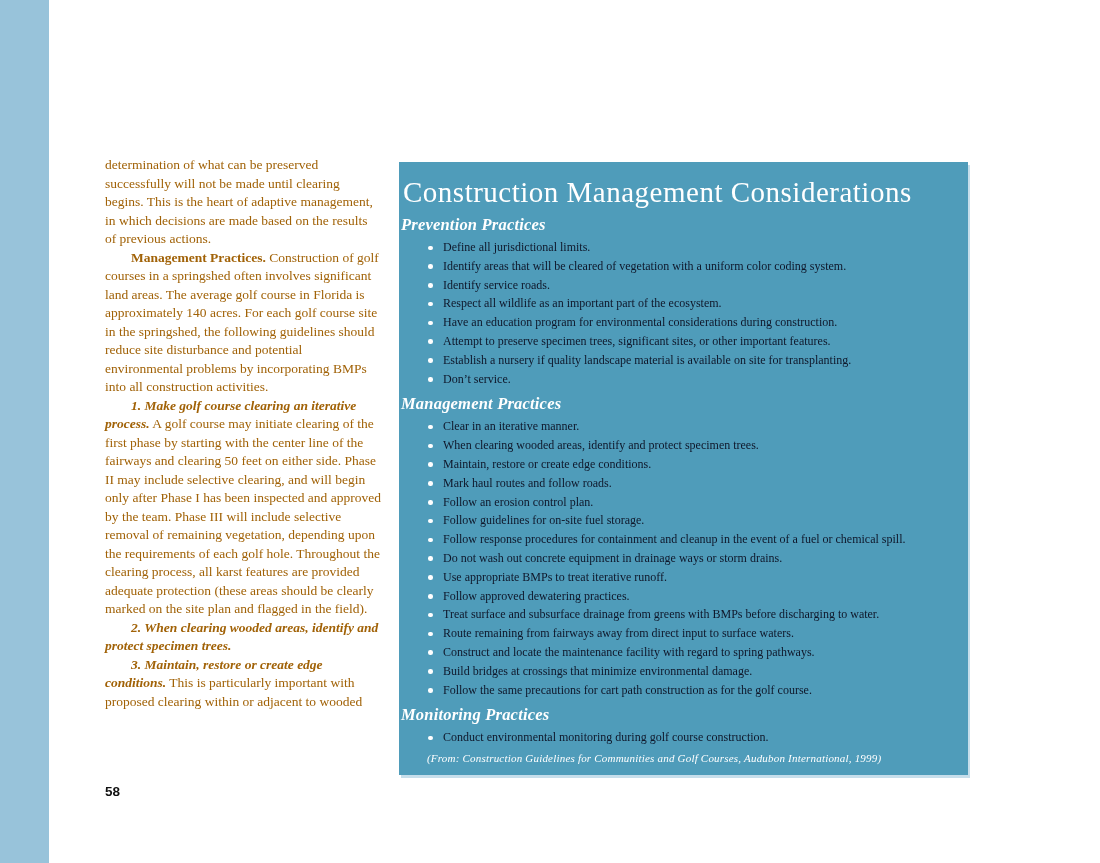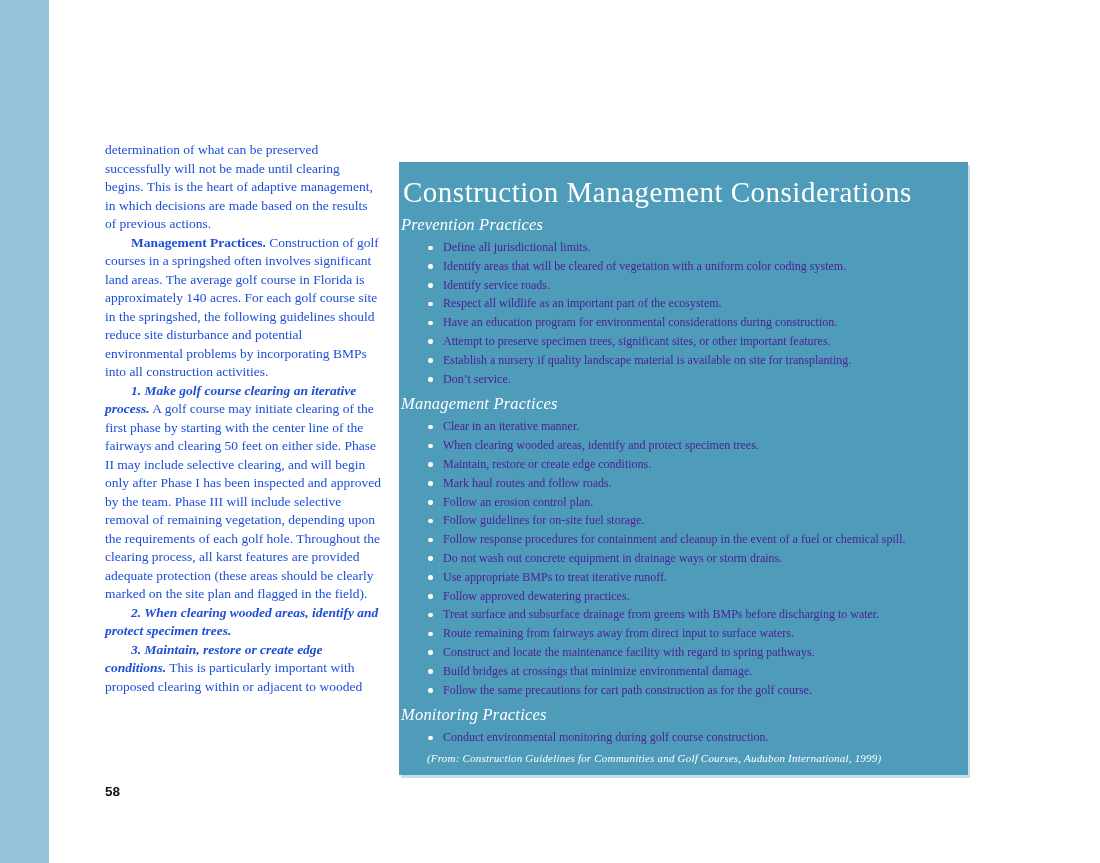--- a/index.html
+++ b/index.html
@@ -4,22 +4,22 @@
 <style>
   * { margin:0; padding:0; box-sizing:border-box; }
   html, body { background:#ffffff; }
   .page {
     position:relative; width:1100px; height:863px; background:#ffffff;
     overflow:hidden; font-family:"Liberation Serif","DejaVu Serif",serif; color:#232323;
   }
   .stripe { position:absolute; left:0; top:0; width:49px; height:863px; background:#98c3da; }
 
   .body-col {
-    position:absolute; left:105px; top:141px; width:276px;
-    font-size:13.5px; line-height:18.5px; color:#1d4ed8;
+    position:absolute; left:105px; top:156px; width:276px;
+    font-size:13.5px; line-height:18.5px; color:#a16207;
   }
   .para { text-indent:26px; }
   .para.no-indent { text-indent:0; }
   .lead-bold { font-weight:bold; }
   .lead-bi { font-weight:bold; font-style:italic; }
 
   .page-number {
     position:absolute; left:105px; top:784px;
     font-family:"Liberation Sans",sans-serif; font-weight:bold; font-size:13.5px; color:#111111;
   }
@@ -27,27 +27,27 @@
   .callout {
     position:absolute; left:399px; top:162px; width:569px; height:613px;
     background:#4f9cba; color:#ffffff; padding:12px 12px 10px 2px;
     box-shadow:2px 3px 0 rgba(152,195,218,0.55); overflow:hidden;
   }
   .callout-title {
     font-weight:normal; font-size:29px; line-height:32px; letter-spacing:0.5px;
     margin:2px 0 7px 2px; color:#ffffff;
   }
   .section h2 {
-    font-size:16.5px; line-height:20px; font-style:italic; font-weight:normal;
+    font-size:16.5px; line-height:20px; font-style:italic; font-weight:bold;
     margin:6px 0 3px 0; letter-spacing:0.2px; color:#ffffff;
   }
   .section ul { list-style:none; margin-left:26px; }
   .section li {
     position:relative; padding-left:16px; font-size:12px; line-height:18.8px;
-    white-space:nowrap; color:#4c1d95;
+    white-space:nowrap; color:#0f172a;
   }
   .dot {
     position:absolute; left:1px; top:7.5px; width:4.5px; height:4.5px;
     border-radius:50%; background:#ffffff;
   }
   .source { font-size:11px; font-style:italic; margin:5px 0 0 26px; letter-spacing:0.2px; color:#ffffff; }
 </style>
 </head>
 <body>
 

